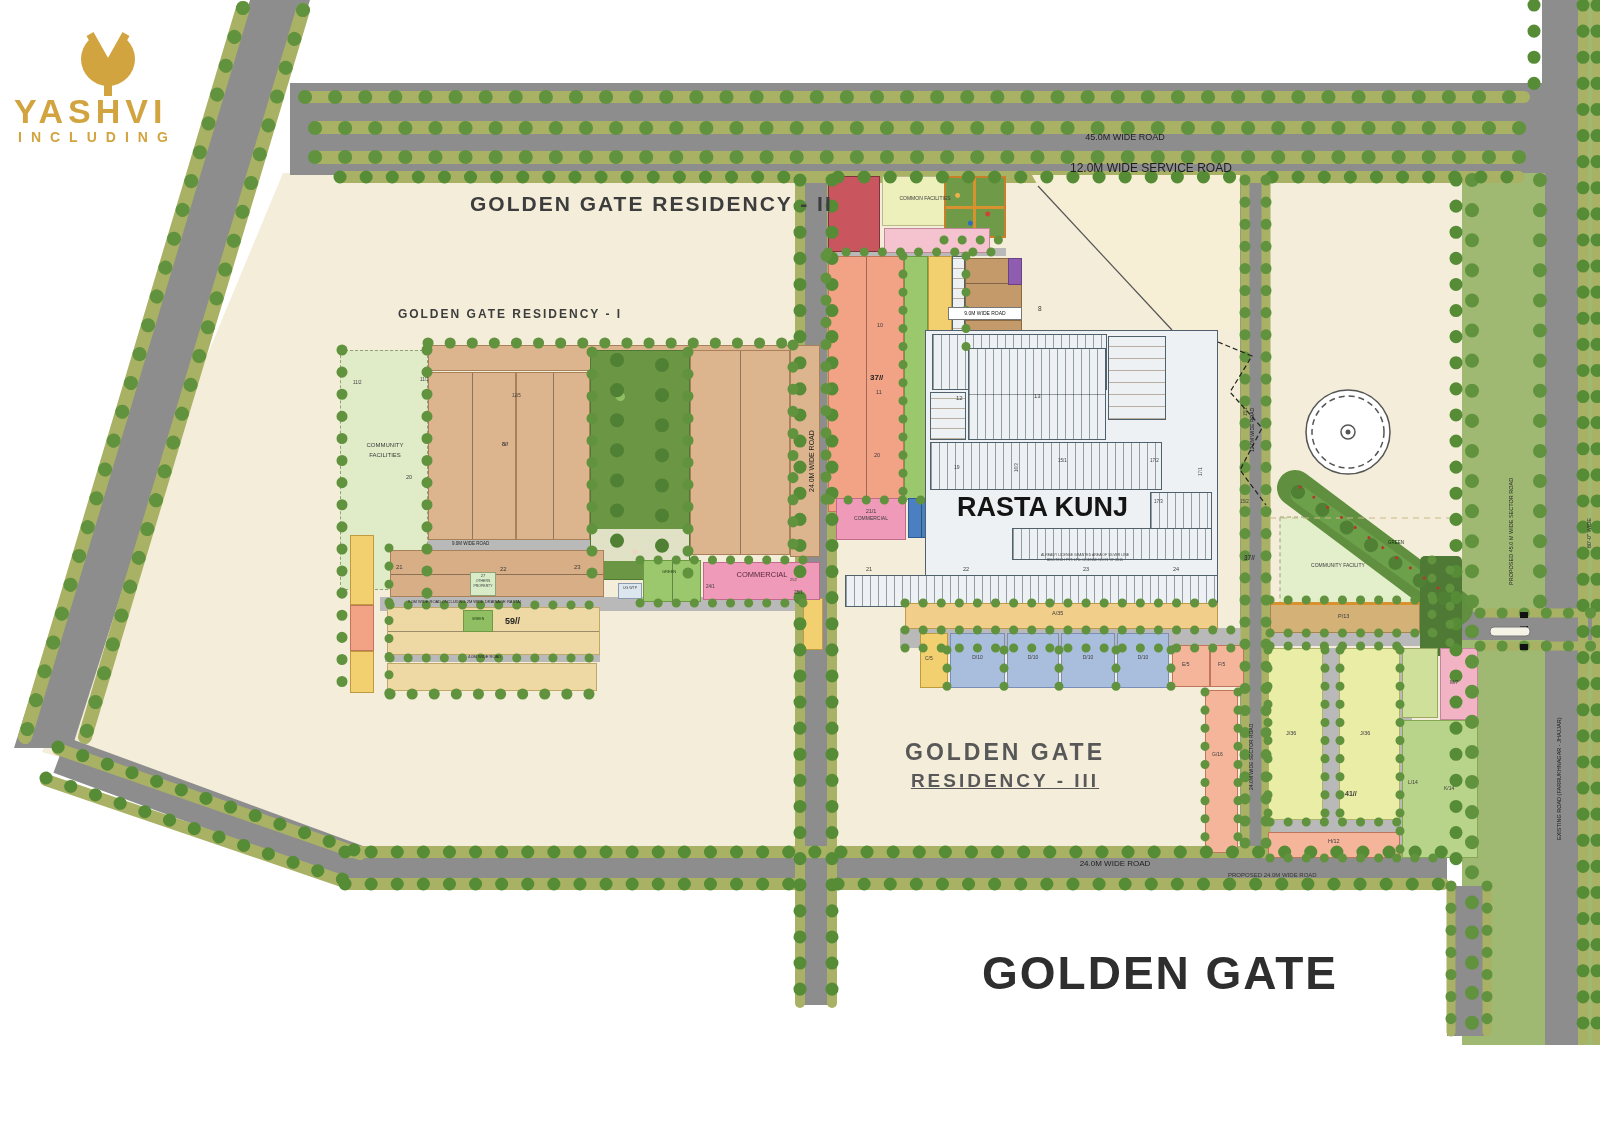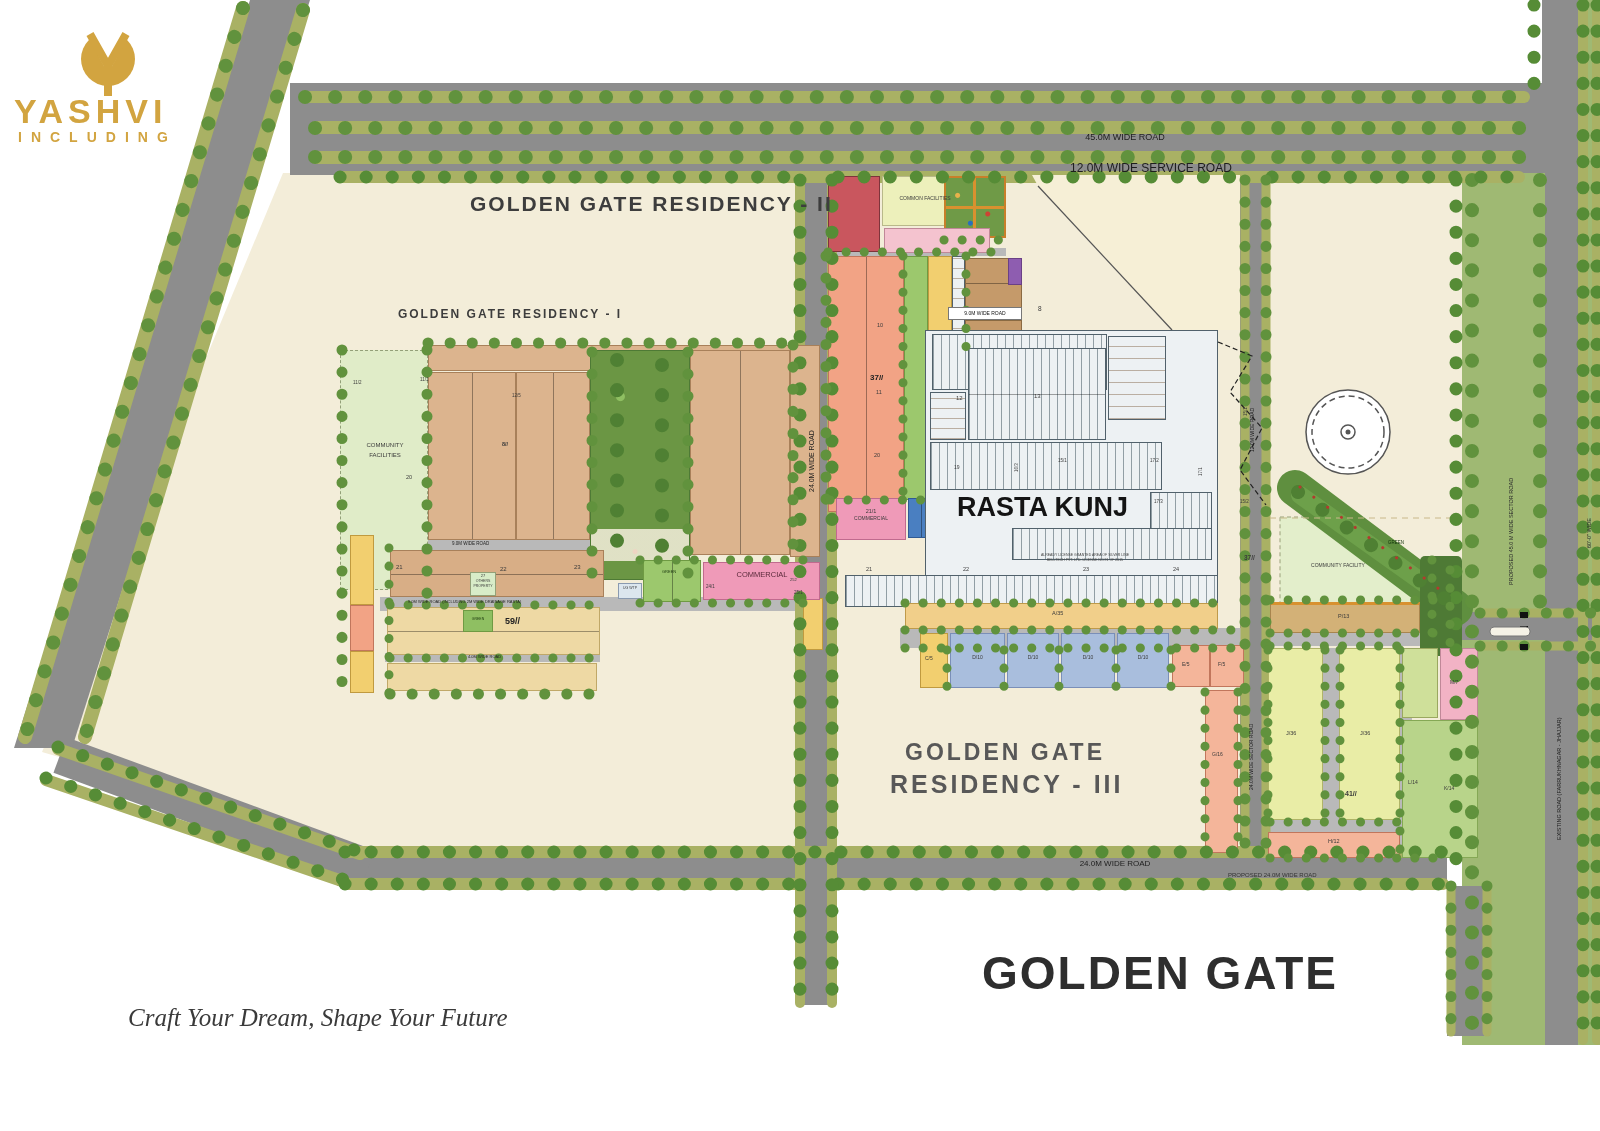--- a/index.html
+++ b/index.html
@@ -274,21 +274,21 @@
       <polygon points="30,44 6,-2 54,-2" fill="#ffffff"></polygon>
       <path d="M12,4 L30,36 M48,4 L30,36 M30,36 L30,66" stroke="#d2a440" stroke-width="8" fill="none"></path>
     </g>
   </svg>
   <div class="lbl c logo-txt" style="left:14px;top:92px;width:150px;font-size:34px;letter-spacing:5px;">YASHVI</div>
   <div class="lbl c logo-txt" style="left:18px;top:130px;width:142px;font-size:14px;letter-spacing:9px;">INCLUDING</div>
 
   <div class="lbl c ttl" style="left:470px;top:192px;width:350px;font-size:21px;">GOLDEN GATE RESIDENCY - II</div>
   <div class="lbl c ttl" style="left:360px;top:308px;width:300px;font-size:12px;">GOLDEN GATE RESIDENCY - I</div>
   <div class="lbl c ttl" style="left:890px;top:740px;width:230px;font-size:23px;letter-spacing:3px;color:#585858;">GOLDEN GATE</div>
-  <div class="lbl c ttl" style="left:890px;top:770px;width:230px;font-size:25px;letter-spacing:3px;color:#585858;">RESIDENCY - III</div>
+  <div class="lbl c ttl" style="left:890px;top:770px;width:230px;font-size:19px;letter-spacing:3px;color:#585858;text-decoration:underline;">RESIDENCY - III</div>
   <div class="lbl c" style="left:930px;top:492px;width:225px;font-size:27px;font-weight:bold;color:#141414;">RASTA KUNJ</div>
   <div class="lbl c" style="left:1030px;top:554px;width:110px;font-size:3.5px;color:#444;">ALREADY LICENSE GRANTED AREA OF SILVER LINE</div>
   <div class="lbl c" style="left:1030px;top:559px;width:110px;font-size:3.5px;color:#444;">BELLTECH PVT. LTD. LICENSE NO.91 OF 2015</div>
 
   <div class="lbl c" style="left:1050px;top:132px;width:150px;font-size:9px;color:#1e1e1e;">45.0M WIDE ROAD</div>
   <div class="lbl c" style="left:1070px;top:162px;width:150px;font-size:12px;color:#1e1e1e;">12.0M WIDE SERVICE ROAD</div>
   <div class="lbl rot" style="left:808px;top:492px;font-size:7px;color:#1c1c1c;">24.0M WIDE ROAD</div>
   <div class="lbl c" style="left:1040px;top:860px;width:150px;font-size:8px;color:#1e1e1e;">24.0M WIDE ROAD</div>
   <div class="lbl" style="left:1228px;top:872px;font-size:6px;color:#333;">PROPOSED 24.0M WIDE ROAD</div>
   <div class="lbl" style="left:452px;top:541px;font-size:4.5px;color:#222;">9.0M WIDE ROAD</div>
@@ -358,16 +358,15 @@
   <div class="lbl" style="left:1286px;top:730px;font-size:5.5px;">J/36</div>
   <div class="lbl" style="left:1360px;top:730px;font-size:5.5px;">J/36</div>
   <div class="lbl" style="left:1345px;top:790px;font-size:7px;font-weight:bold;">41//</div>
   <div class="lbl" style="left:1450px;top:680px;font-size:5px;">M/7</div>
   <div class="lbl" style="left:1408px;top:780px;font-size:5px;">L/14</div>
   <div class="lbl" style="left:1444px;top:786px;font-size:5px;">K/14</div>
   <div class="lbl" style="left:1328px;top:838px;font-size:5.5px;">H/12</div>
   <div class="lbl c" style="left:1288px;top:563px;width:100px;font-size:5px;">COMMUNITY FACILITY</div>
   <div class="lbl" style="left:1388px;top:540px;font-size:4.5px;color:#10300a;">GREEN</div>
 
-  <div class="lbl" style="left:128px;top:1004px;font-size:25px;font-style:italic;font-family:'Liberation Serif',serif;color:#3a3a3a;">Craft Your Dream, Shape Your Future</div>
   <div class="lbl c" style="left:940px;top:948px;width:440px;font-size:46px;font-weight:bold;letter-spacing:2px;color:#2e2e2e;">GOLDEN GATE</div>
 
 </div>
 
 </body></html>

